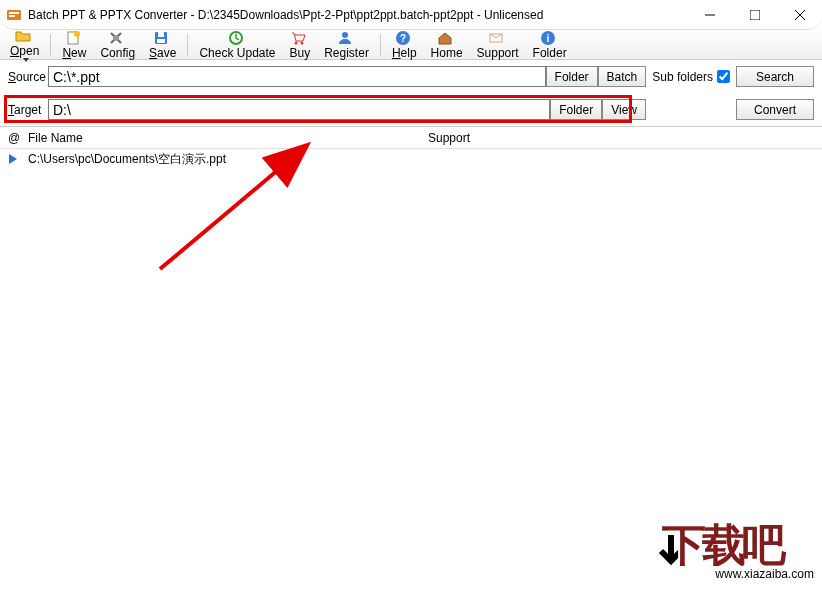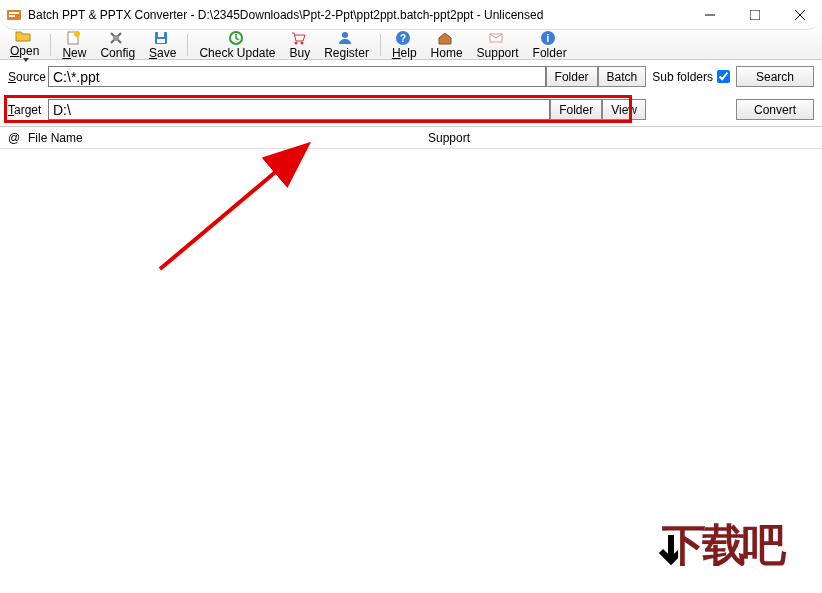--- a/index.html
+++ b/index.html
@@ -211,30 +211,40 @@
   <button class="big-btn">Convert</button>
 </div>
 
 <div class="grid">
   <div class="grid-header">
     <div class="col-at">@</div>
     <div class="col-file">File Name</div>
     <div class="col-result">Support</div>
   </div>
   <div class="grid-body">
+    <div class="grid-row">
+      <div class="col-at">
+          <svg width="10" height="10">
+            <path d="M1 0v10l8-5z" fill="#2a6fd6"></path>
+          </svg>
+        </div>
+      <div class="col-file">C:\Users\pc\Documents\空白演示.ppt</div>
+      <div class="col-result"></div>
+    </div>
 
     <svg class="arrow" width="200" height="140" style="left:140px; top:-10px;">
       <defs>
           <marker id="ah" markerWidth="12" markerHeight="12" refX="10" refY="5" orient="auto">
             <path d="M0 0L12 5L0 10z" fill="#e30000"></path>
           </marker>
         </defs>
       <path d="M20 130 Q 80 80 165 8" stroke="#e30000" stroke-width="4" fill="none" marker-end="url(#ah)"></path>
     </svg>
   </div>
 </div>
 
 <div class="watermark">
   <svg class="arrow-deco" width="30" height="40">
       <path d="M15 2v24M5 18l10 10 10-10" stroke="#000" stroke-width="6" fill="none"></path>
     </svg>
   <div class="big">下载吧</div>
+  <div class="url">www.xiazaiba.com</div>
 </div>
 
 </body></html>

